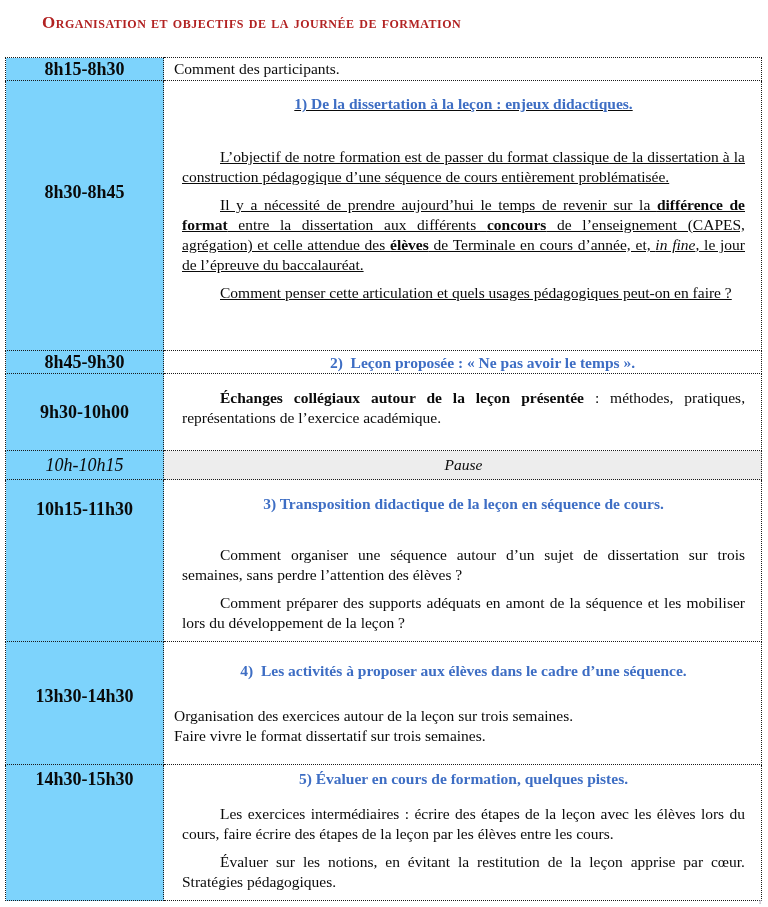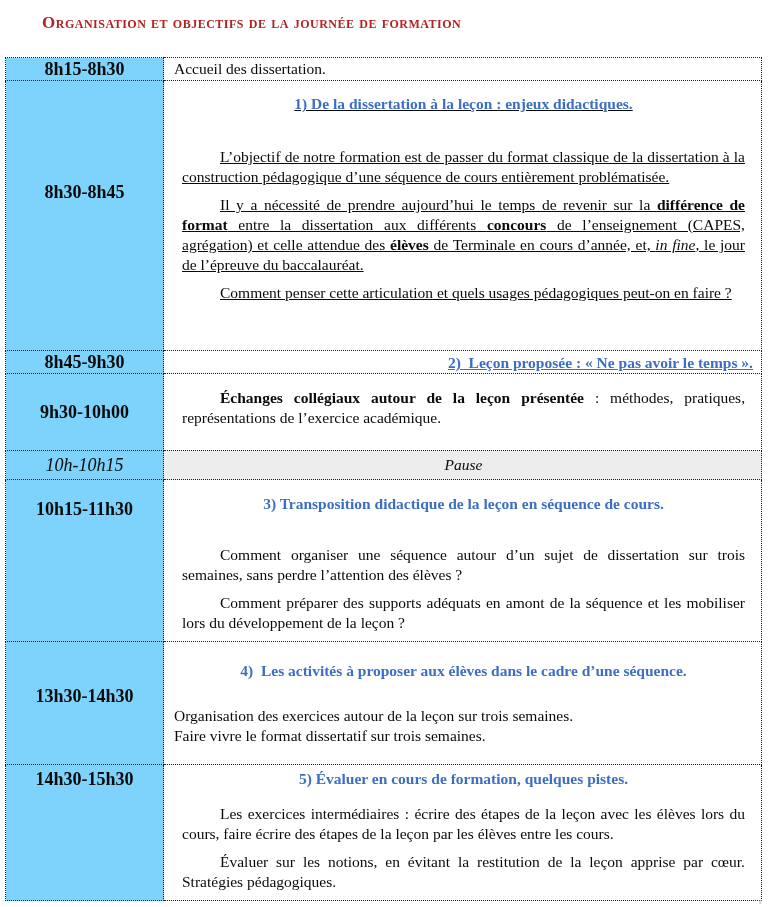--- a/index.html
+++ b/index.html
@@ -45,21 +45,21 @@
     vertical-align: middle;
     background: #ffffff;
   }
   .heading {
     color: var(--heading-blue, #3E6EC4);
     font-weight: bold;
     font-size: 15.5px;
     line-height: 21px;
     text-align: center;
   }
-  .heading.left { text-align: right; text-indent: 38px; text-decoration: underline; }
+  .heading.left { text-align: center; text-indent: 38px; }
   .para {
     margin: 8px;
     text-indent: 38px;
     text-align: justify;
   }
   .line { margin: 0; }
   
   tr.r0 td { height: 23px; }
   tr.r1 td { height: 270px; }
   tr.r2 td { height: 23px; }
@@ -105,21 +105,21 @@
 
 <table class="schedule">
   <colgroup>
     <col style="width:158px">
     <col>
   </colgroup>
   <tbody>
 
     <tr class="r0">
       <td class="time">8h15-8h30</td>
-      <td class="content">Accueil des dissertation.</td>
+      <td class="content">Comment des participants.</td>
     </tr>
 
     <tr class="r1">
       <td class="time">8h30-8h45</td>
       <td class="content">
         <div class="heading">1) De la dissertation à la leçon : enjeux didactiques.</div>
         <p class="para"><span>L’objectif de notre formation est de passer du format classique de la dissertation à la construction pédagogique d’une séquence de cours entièrement problématisée.</span></p>
         <p class="para"><span>Il y a nécessité de prendre aujourd’hui le temps de revenir sur la </span><span style="font-weight: bold;">différence de format</span><span> entre la dissertation aux différents </span><span style="font-weight: bold;">concours</span><span> de l’enseignement (CAPES, agrégation) et celle attendue des </span><span style="font-weight: bold;">élèves</span><span> de Terminale en cours d’année, et, </span><span style="font-style: italic;">in fine</span><span>, le jour de l’épreuve du baccalauréat.</span></p>
         <p class="para"><span>Comment penser cette articulation et quels usages pédagogiques peut-on en faire ?</span></p>
       </td>

